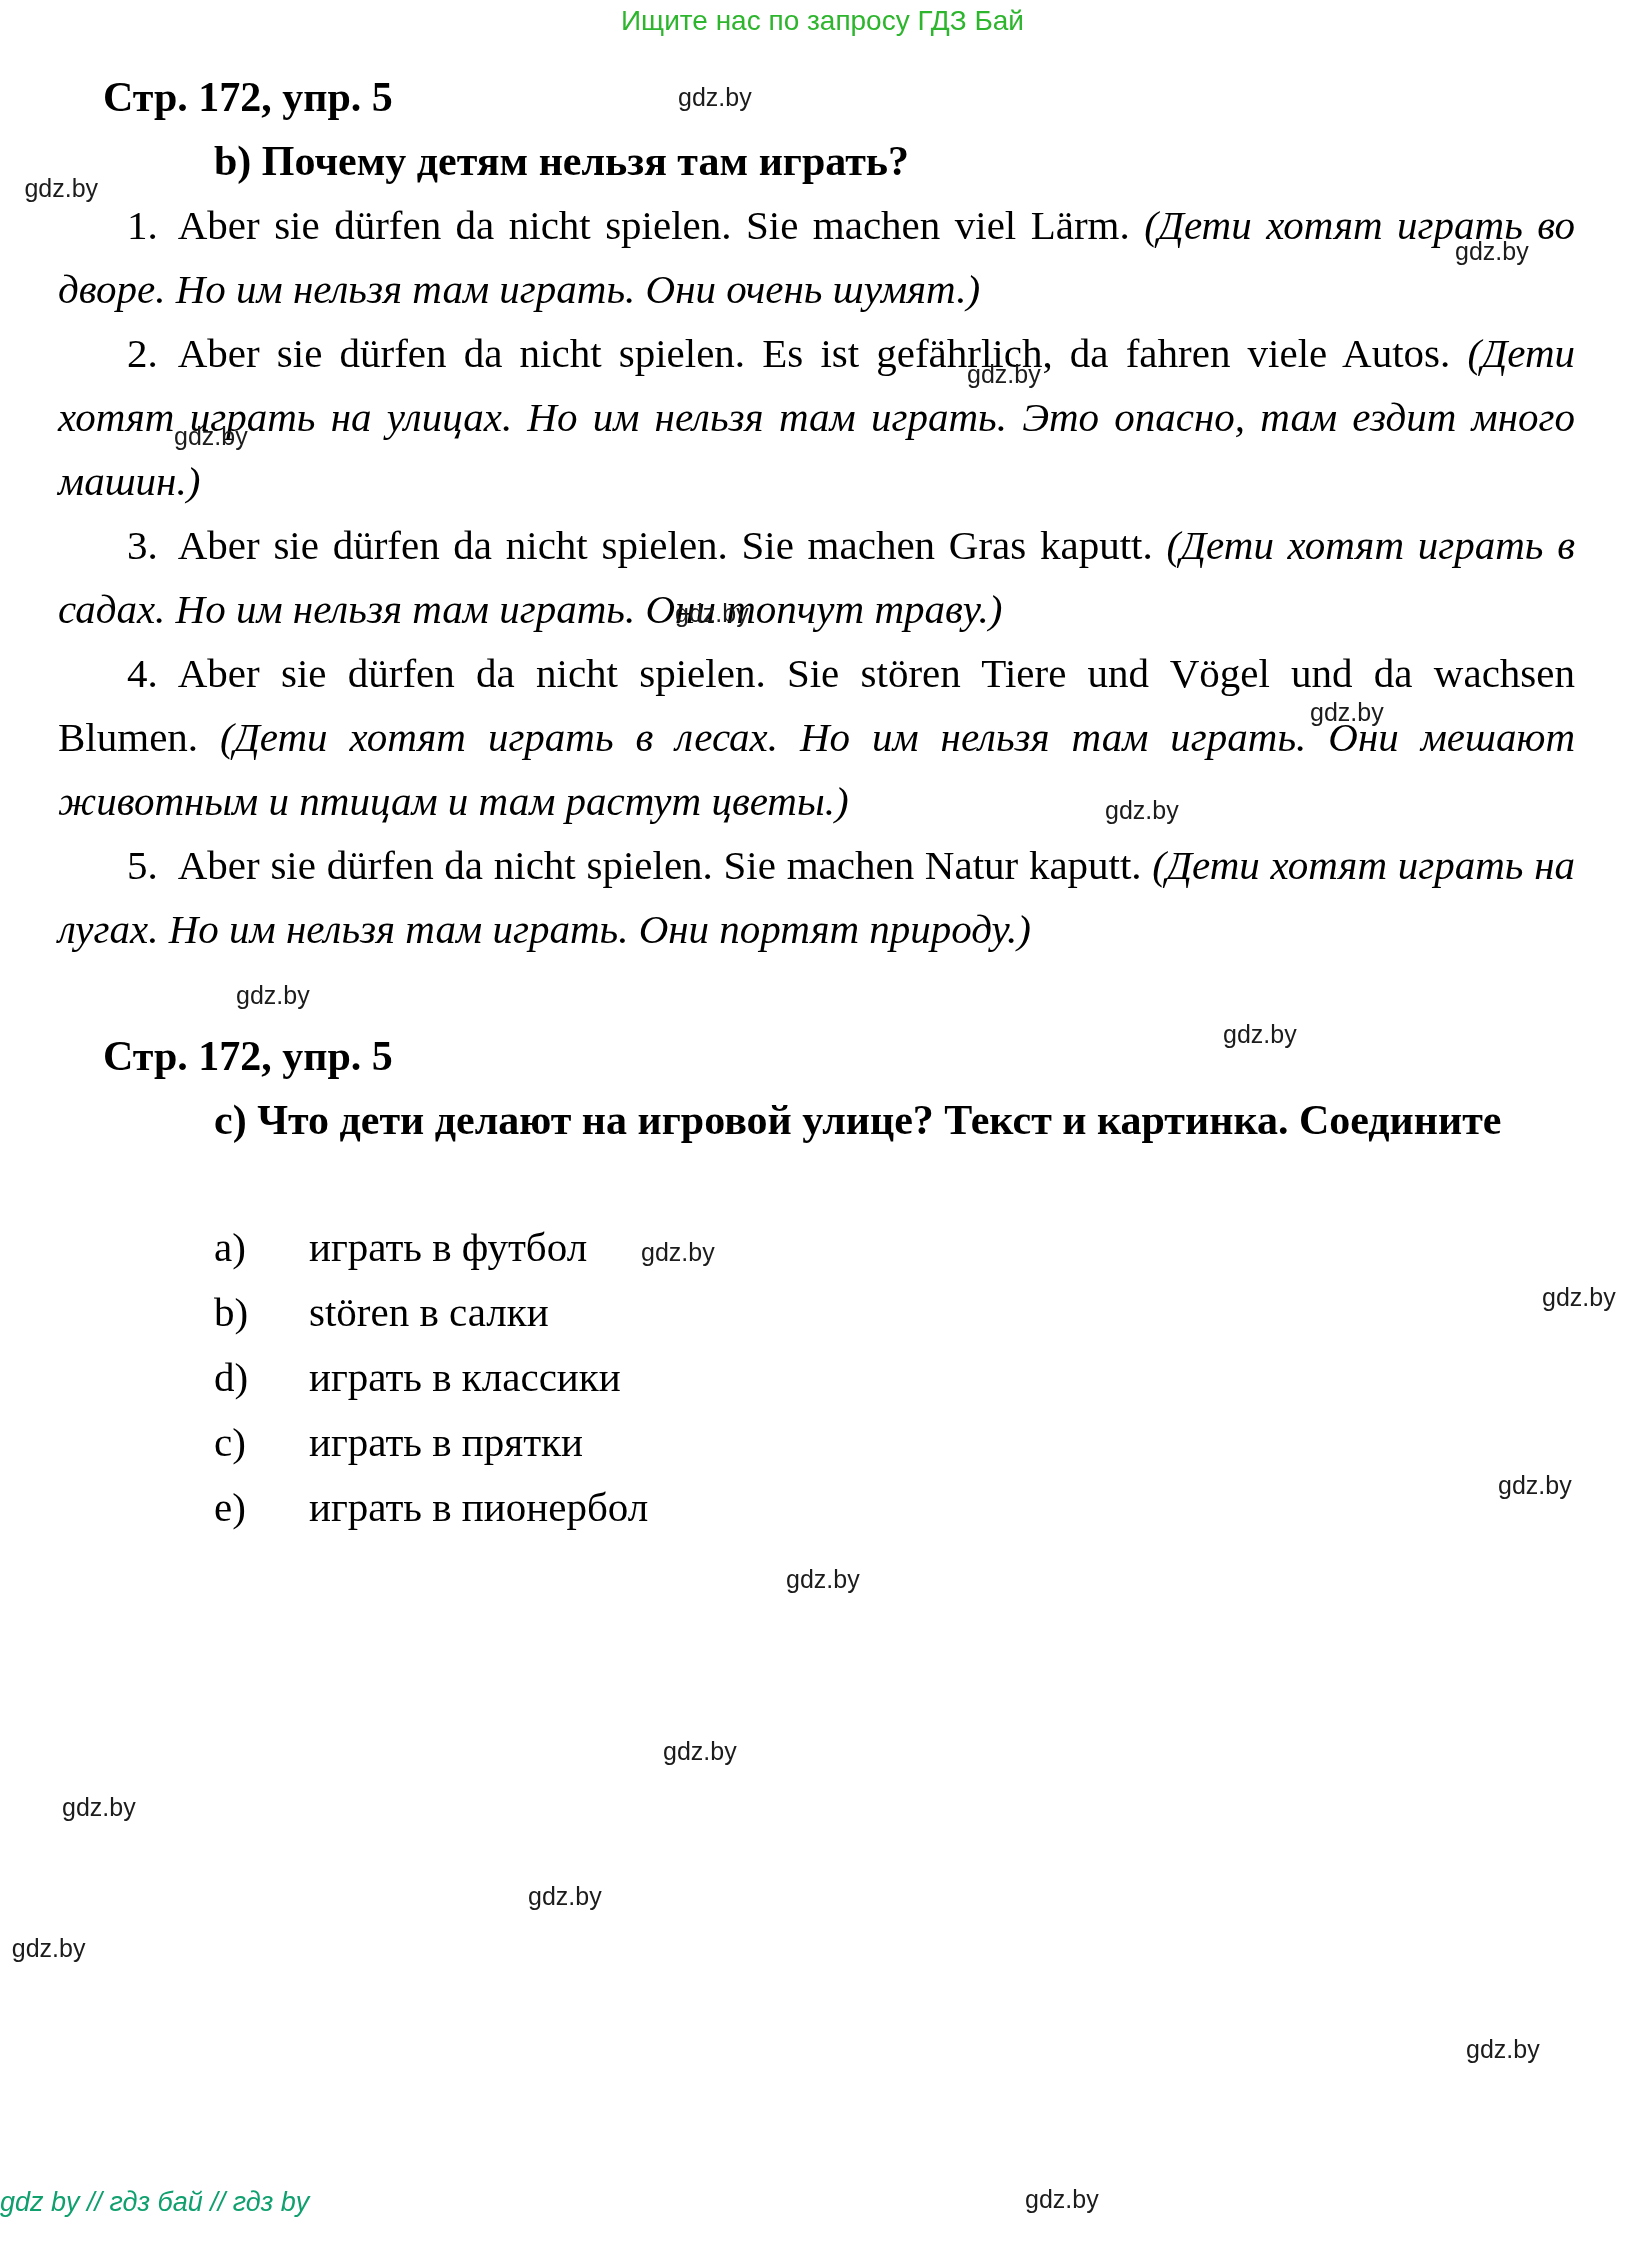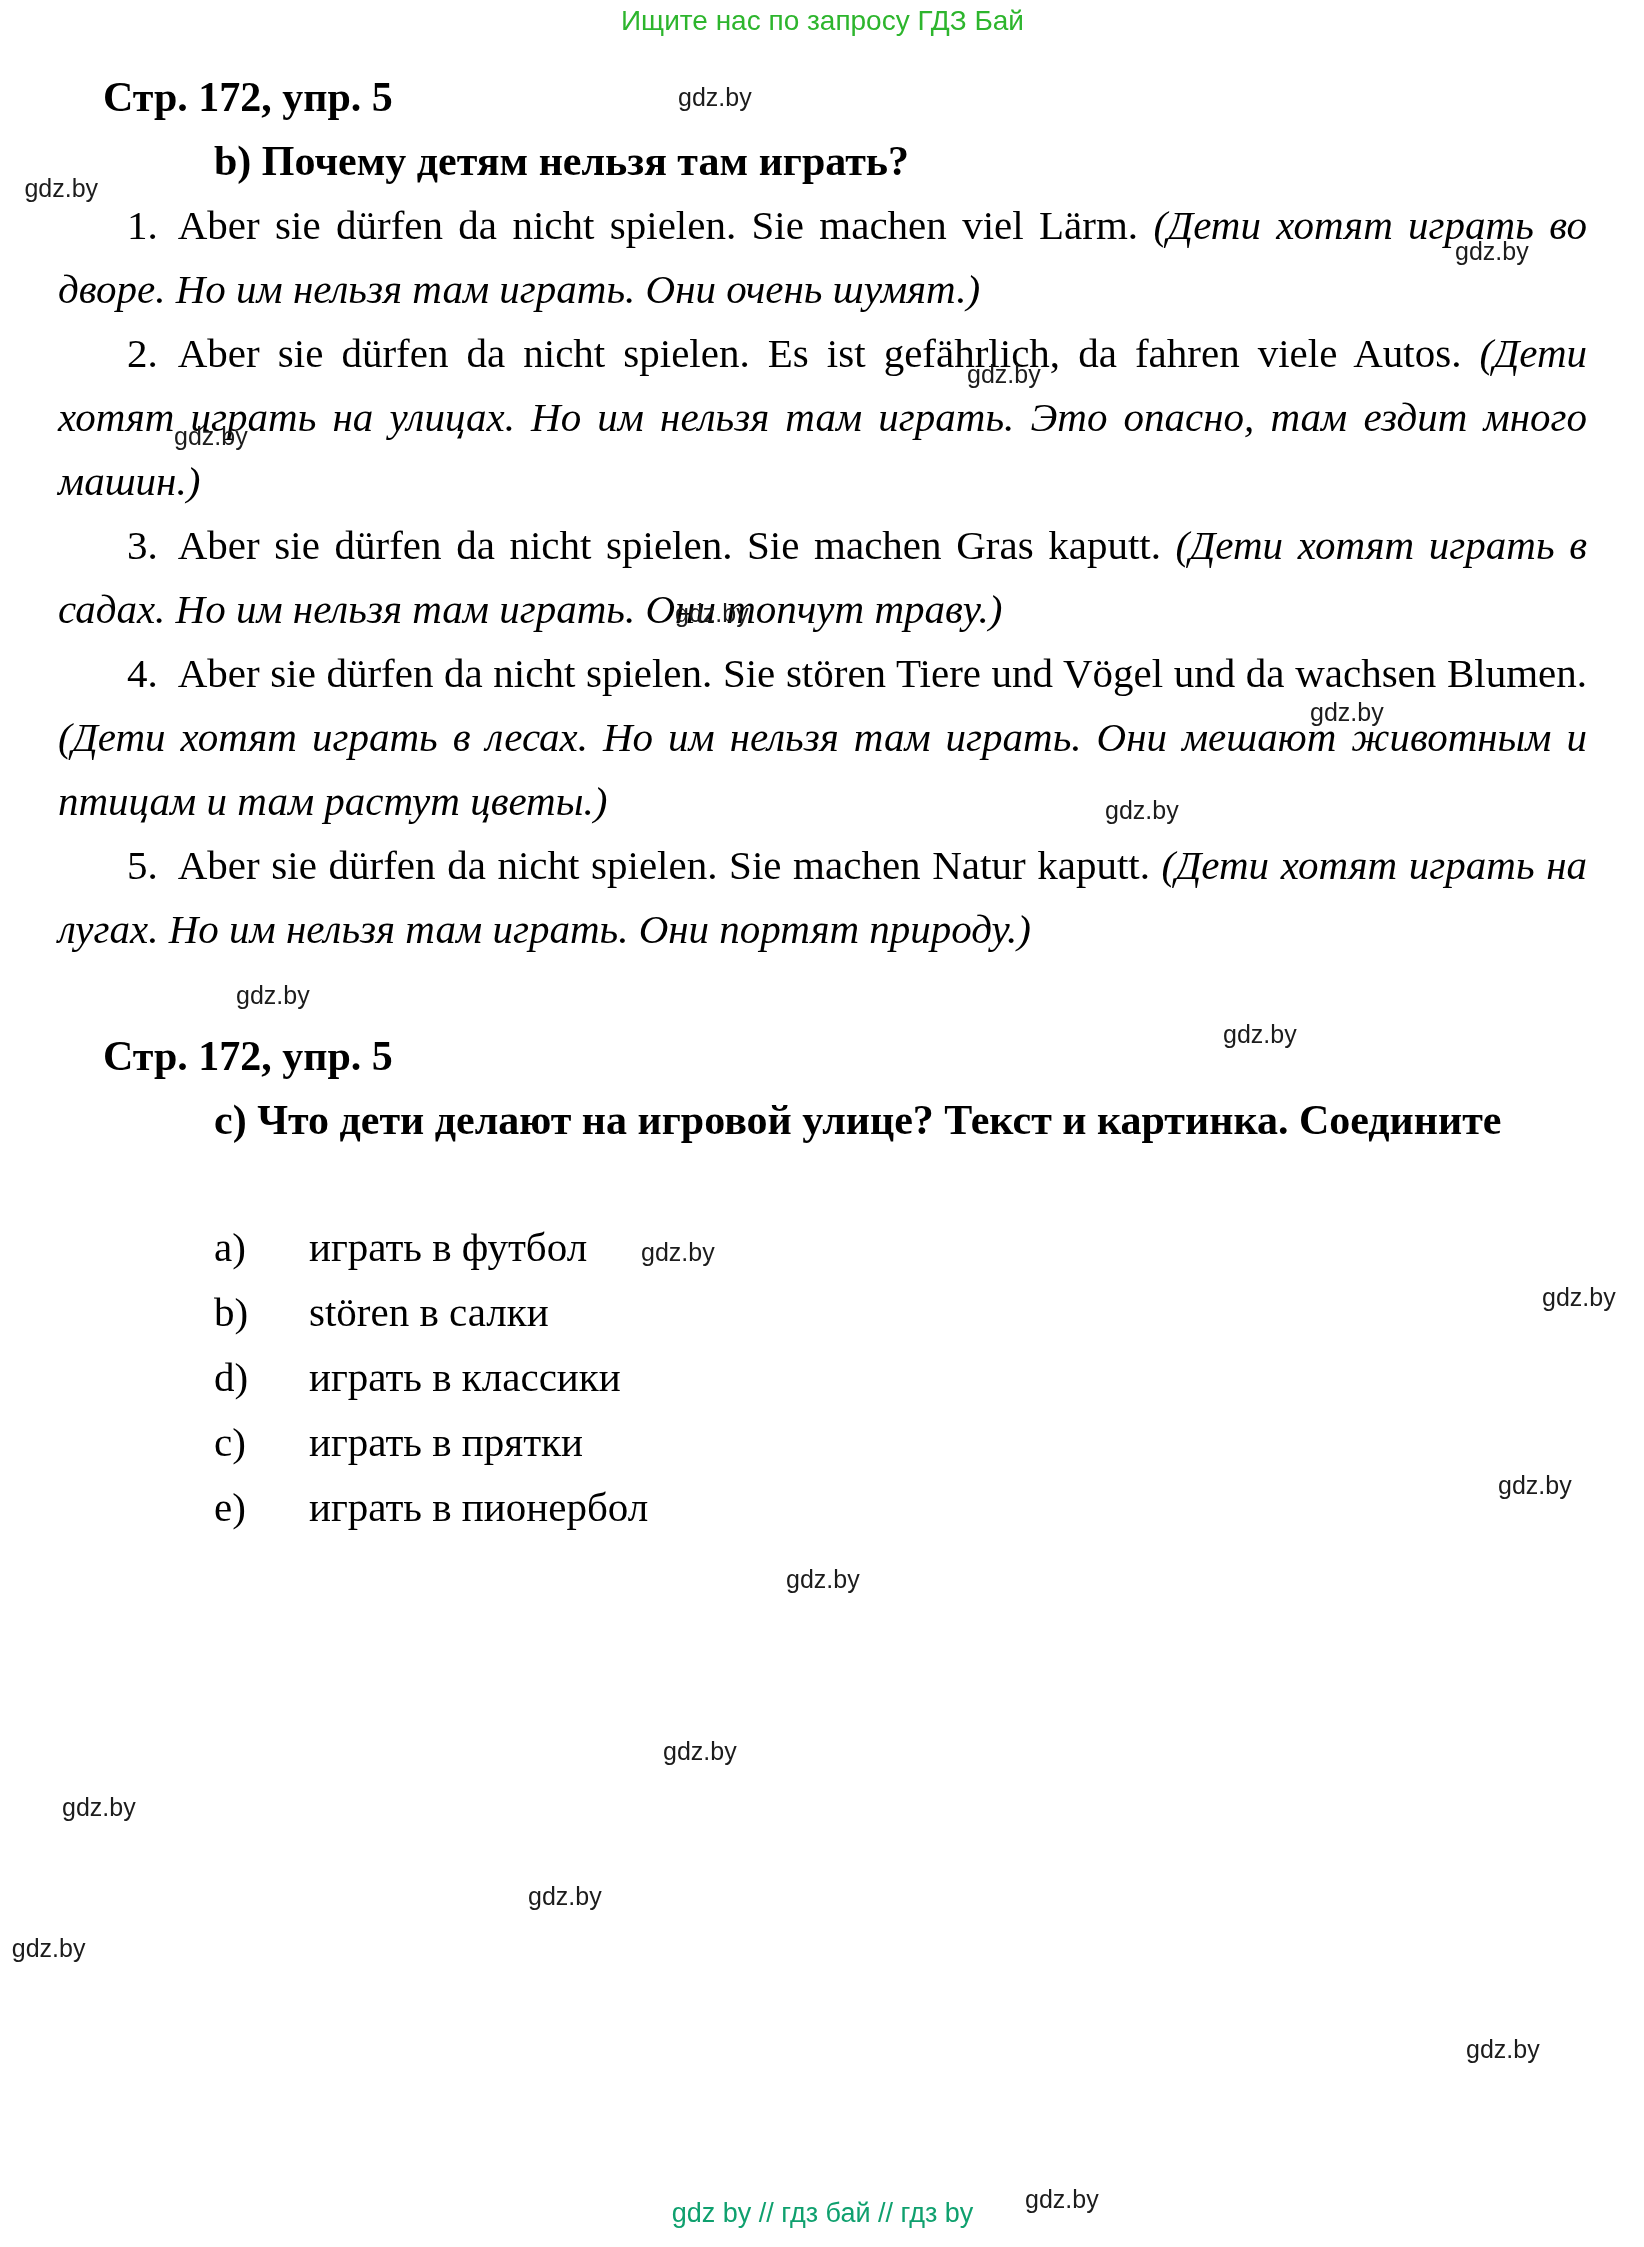--- a/index.html
+++ b/index.html
@@ -14,22 +14,22 @@
   .page { position: relative; width: 1645px; height: 2247px; background: #fff; }
 
   .banner {
     position: absolute; top: 5.4px; left: 0; width: 100%;
     text-align: center;
     font-family: "Liberation Sans", "DejaVu Sans", sans-serif;
     font-size: 28px; font-weight: 400;
   }
 
   .content {
-    position: absolute; top: 65px; left: 0; right: 9px;
-    padding: 0 49px 0 58px;
+    position: absolute; top: 65px; left: 0; right: 0;
+    padding: 0 70px 0 58px;
     font-size: 41px; line-height: 64px;
   }
 
   .section-head {
     font-weight: bold; font-size: 42px;
     text-indent: 45px;
   }
   .subhead {
     font-weight: bold; font-size: 42px;
     text-indent: 156px;
@@ -50,24 +50,24 @@
   .section2-head { margin-top: 63px; }
 
   .match-list {
     list-style: none;
     margin-top: 63px; margin-left: 156px;
     line-height: 65px;
   }
   .match-list .letter { display: inline-block; width: 95px; }
 
   .footer {
-    position: absolute; bottom: 18px; left: 0; width: 100%;
-    text-align: center;
+    position: absolute; bottom: 29px; left: 0; width: 100%;
     font-family: "Liberation Sans", "DejaVu Sans", sans-serif;
     font-size: 27px;
+    font-style: italic;
   }
 
   .wm {
     position: absolute;
     font-family: "Liberation Sans", "DejaVu Sans", sans-serif;
     font-size: 25px; color: #1c1c1c; white-space: nowrap;
   }
 </style>
 </head>
 <body>

